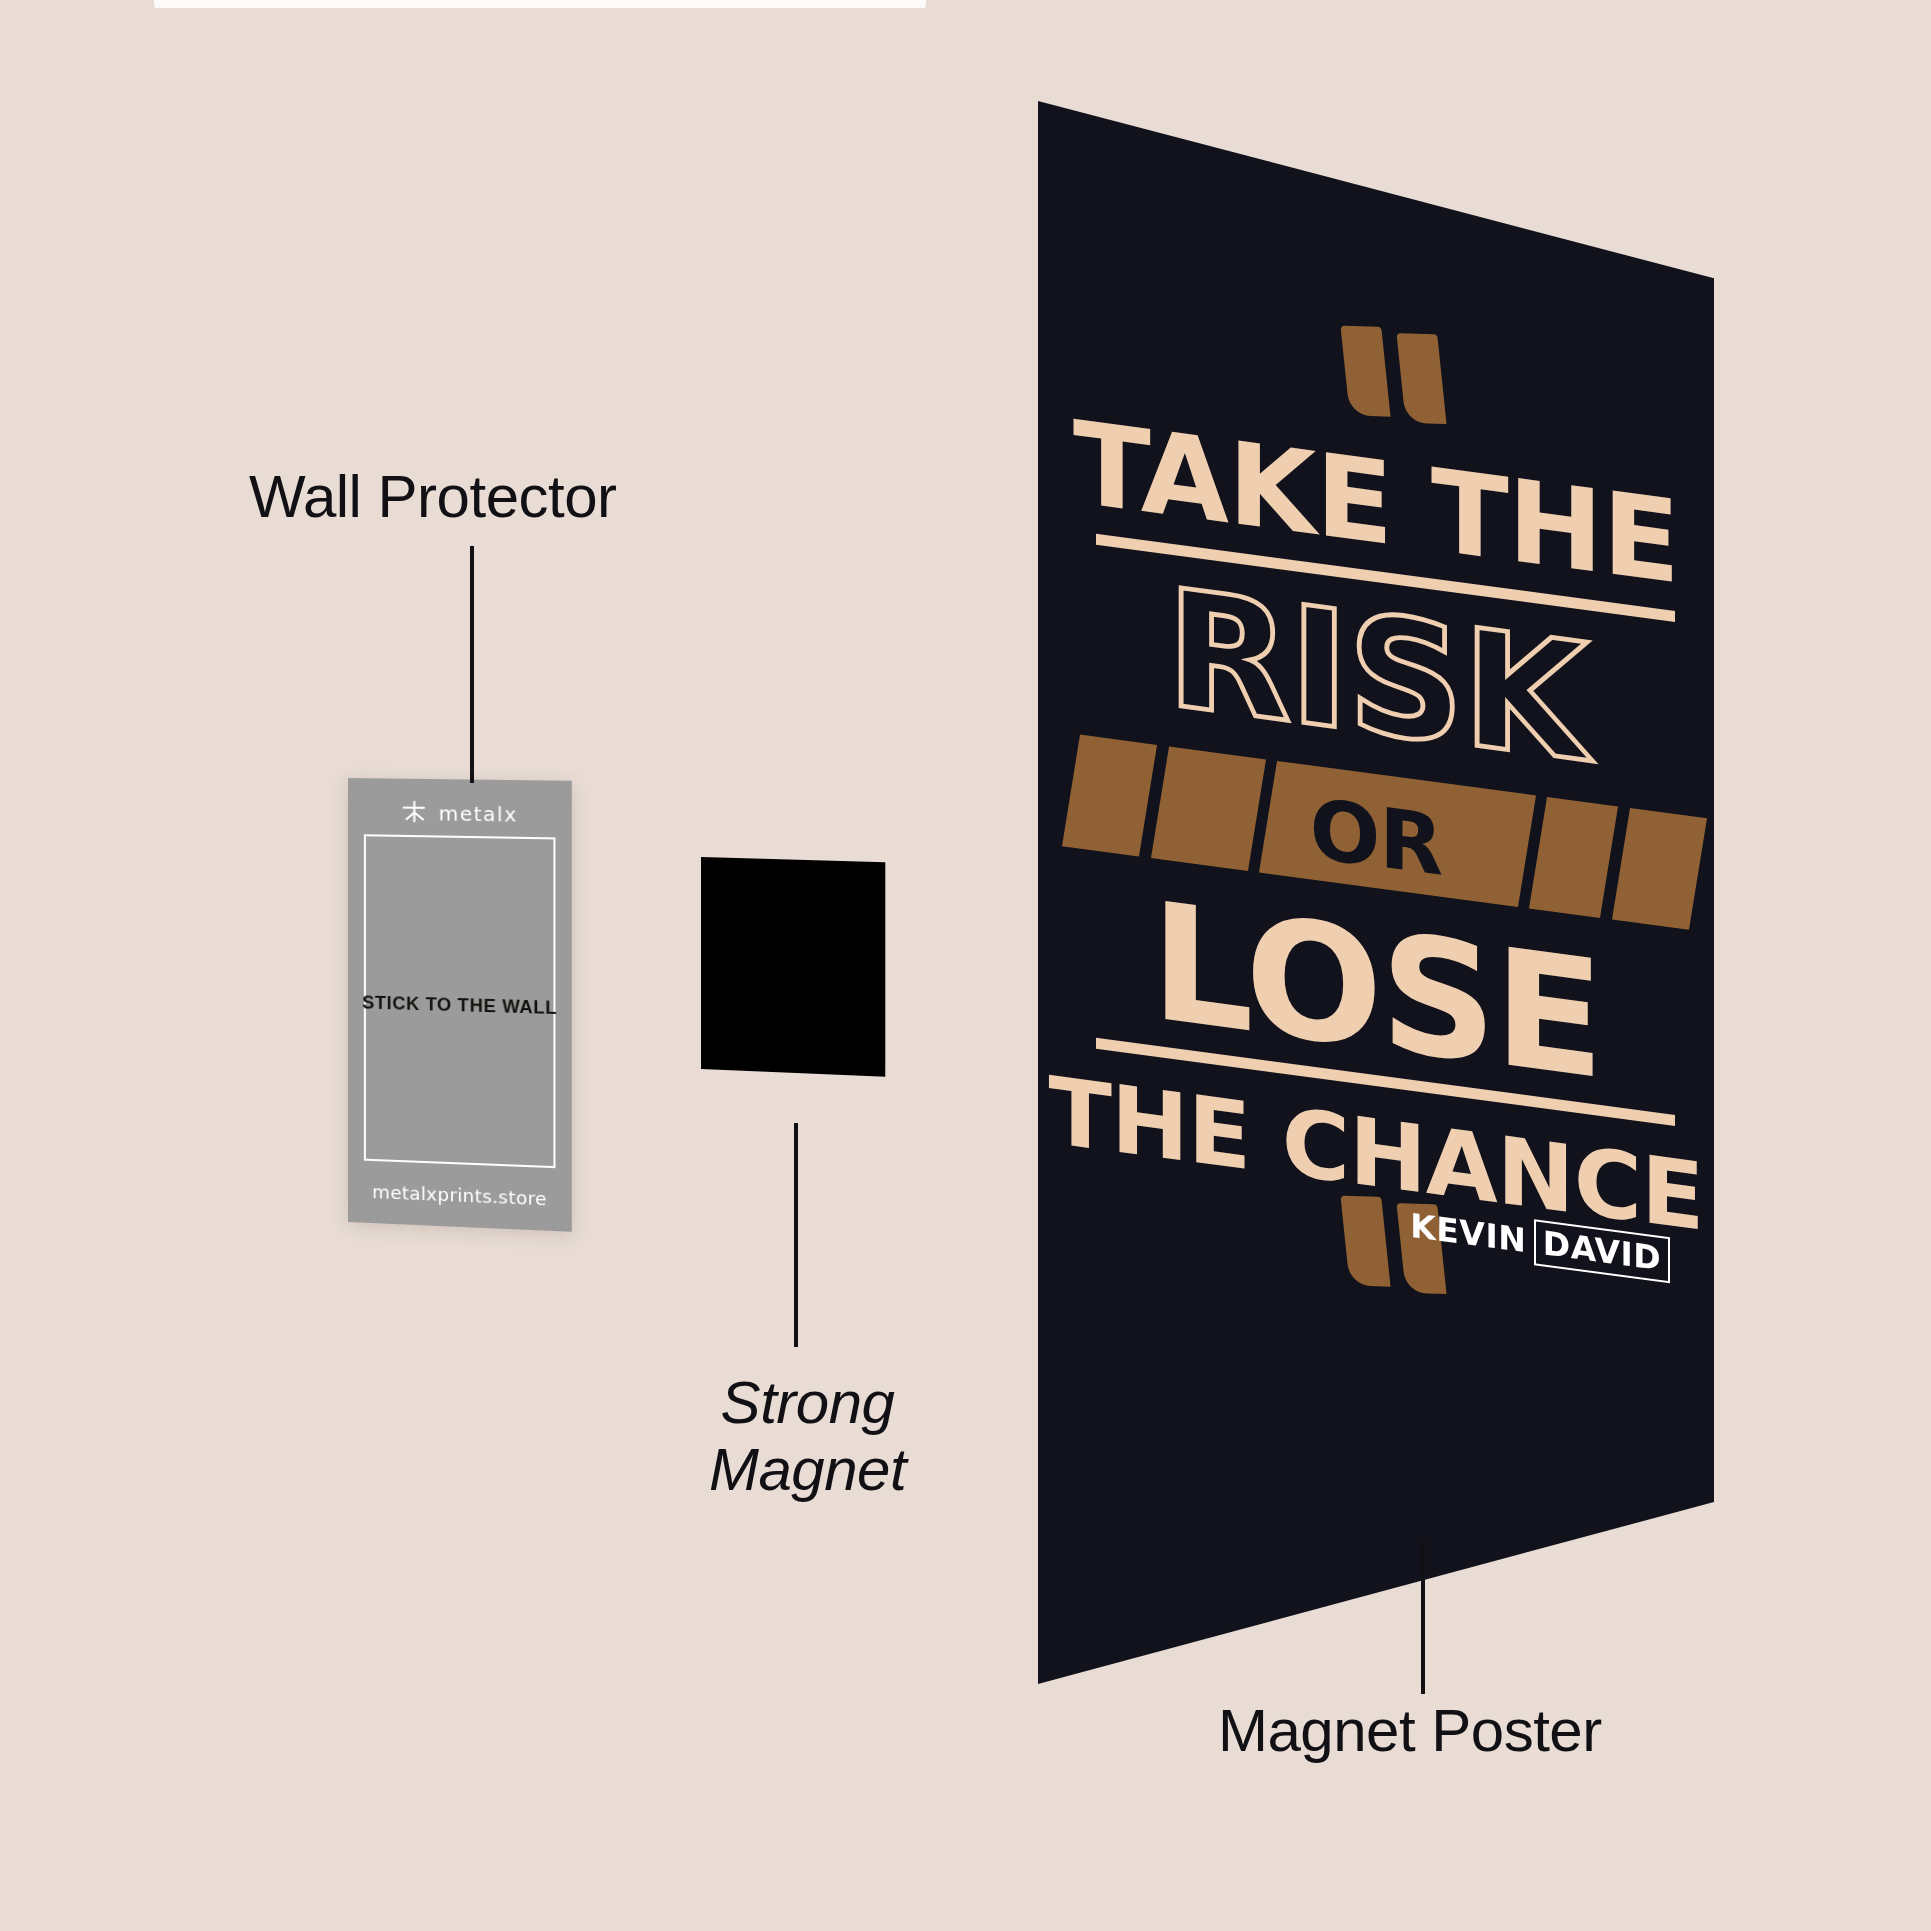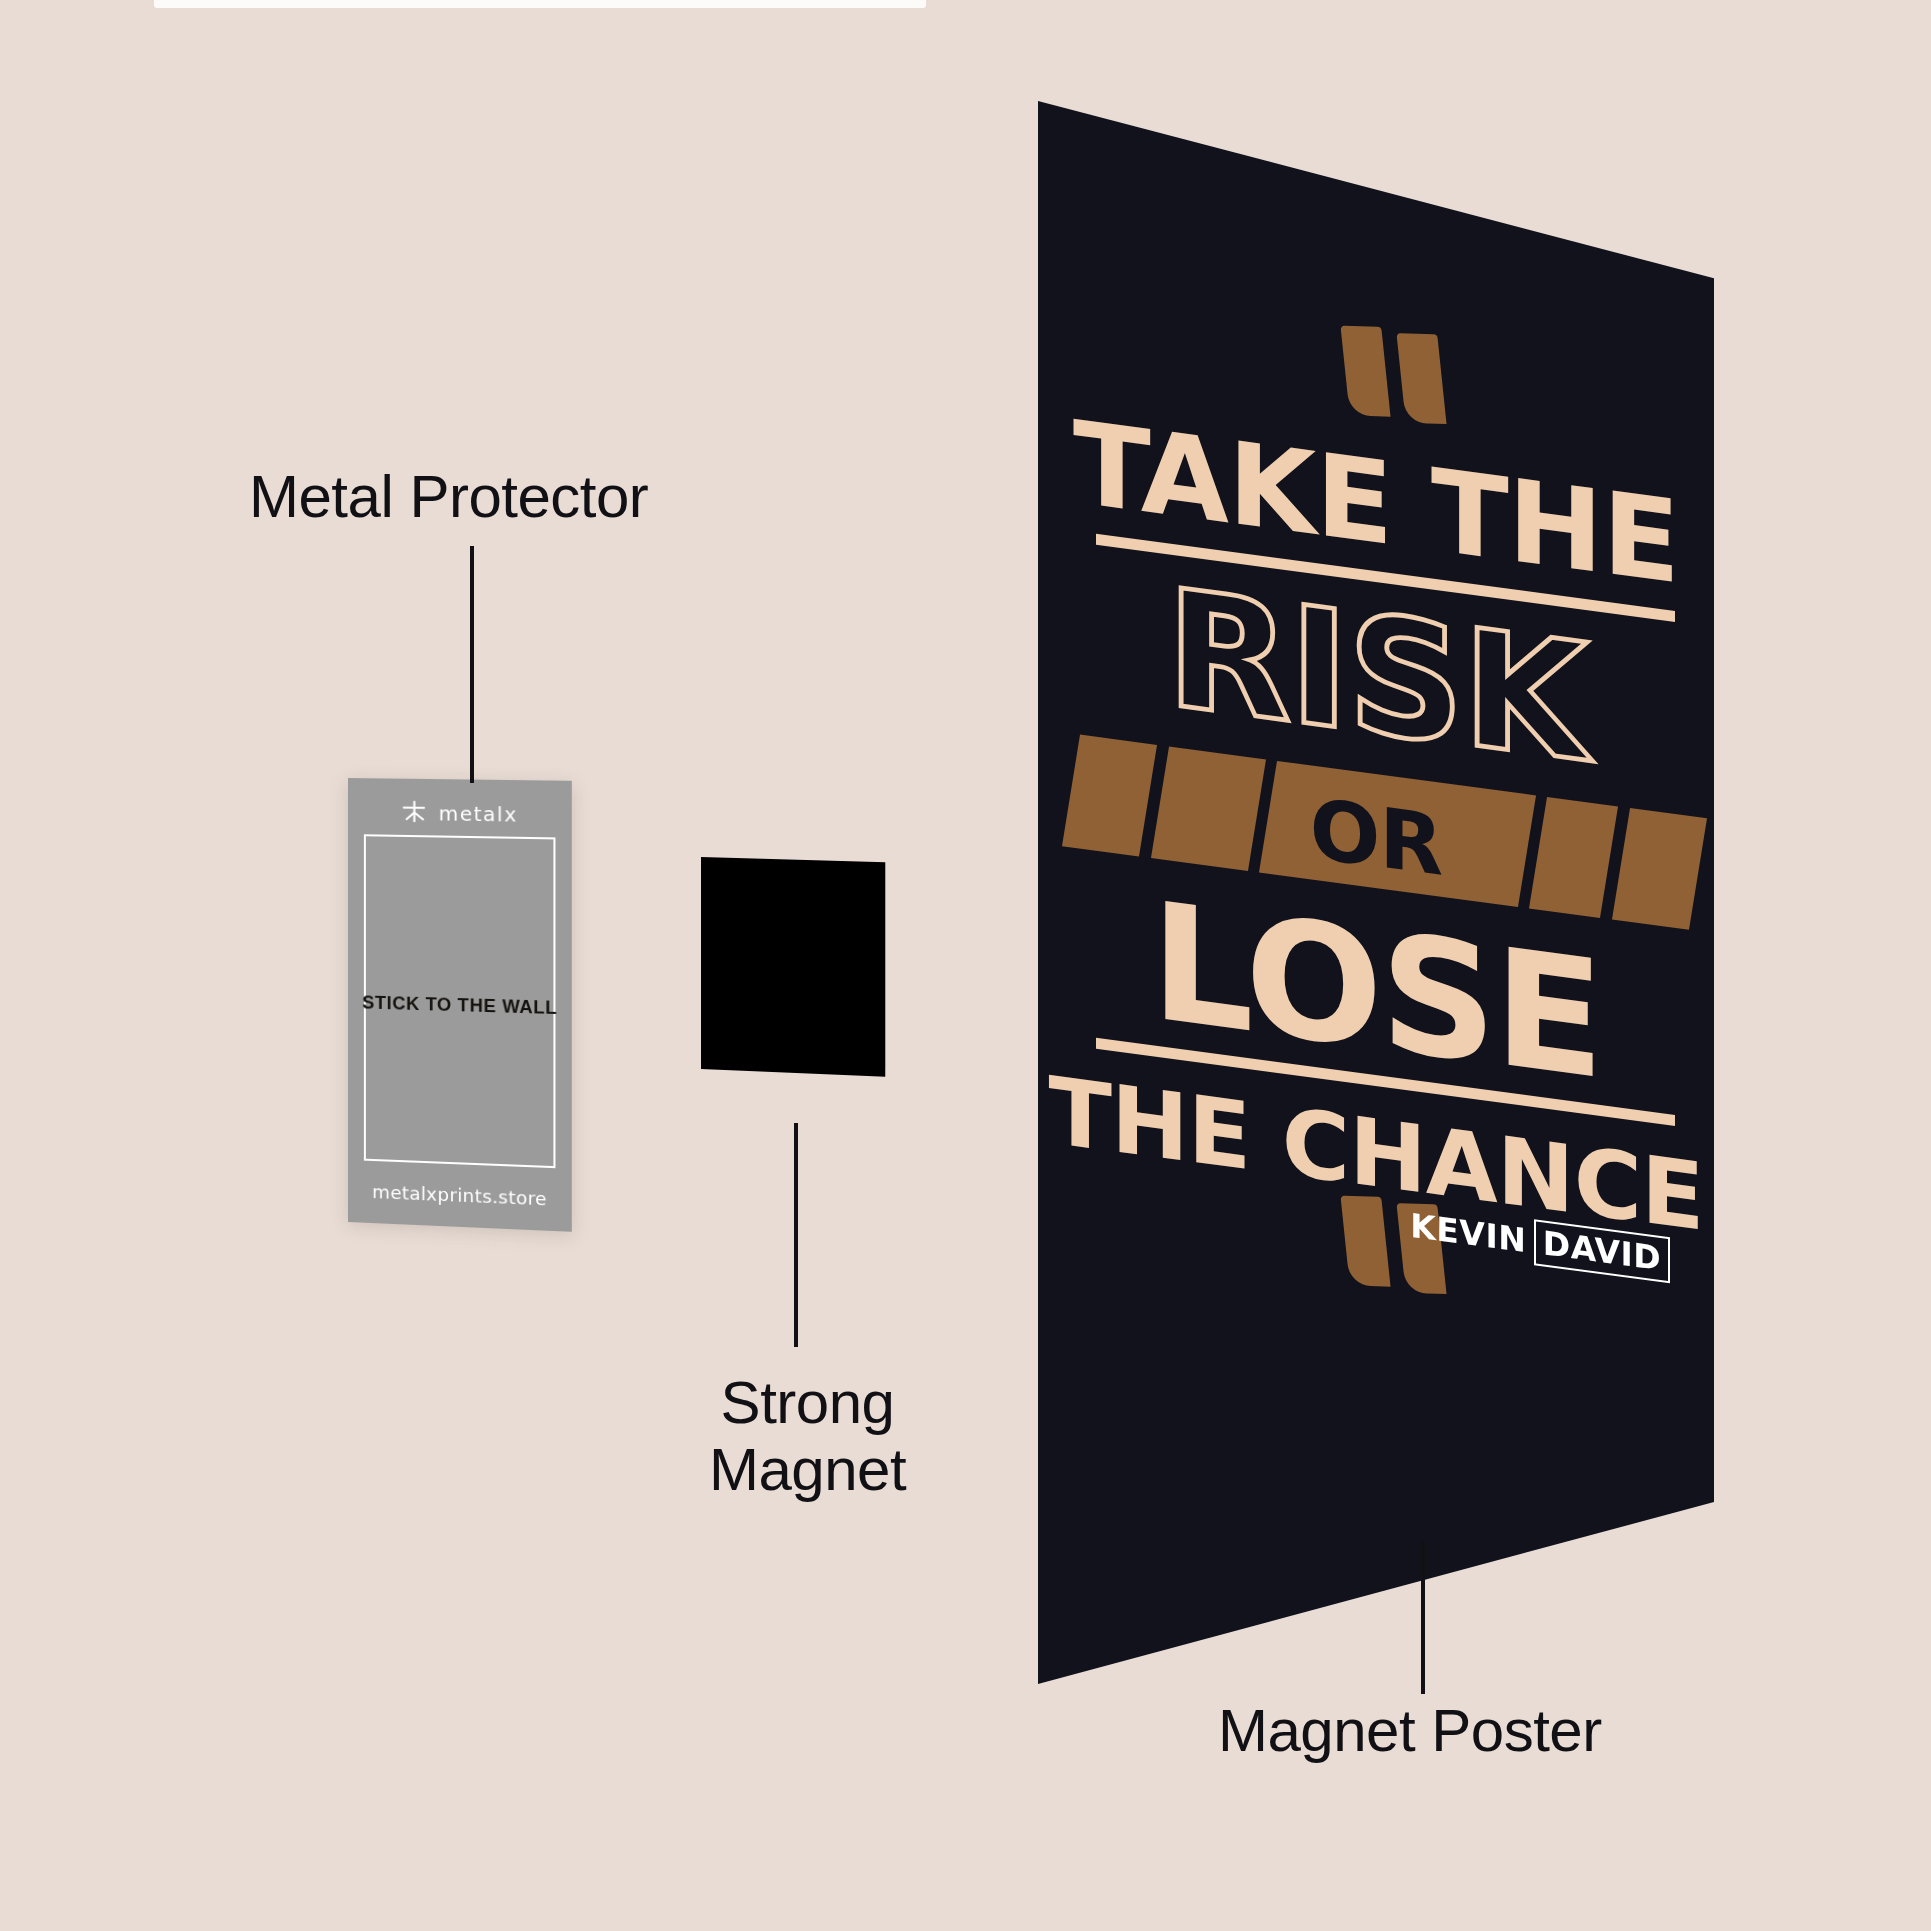--- a/index.html
+++ b/index.html
@@ -21,21 +21,21 @@
   
   .label{
     position:absolute;
     color:#111014;
     font-weight:400;
     letter-spacing:-0.5px;
     white-space:pre-line;
     line-height:1.12;
   }
   #label-wall{left:249px;top:463px;font-size:60px;}
-  #label-magnet{left:687px;top:1369px;font-size:60px;text-align:center;width:241px;}
+  #label-magnet{left:687px;top:1369px;font-size:60px;text-align:center;width:241px;font-style:italic;}
   #label-poster{left:1218px;top:1697px;font-size:60px;}
 
   .leader{position:absolute;background:#111014;width:3.9px;}
   #leader-wall{left:470px;top:546px;height:237px;}
   #leader-magnet{left:794px;top:1123px;height:224px;}
   #leader-poster{left:1421px;top:1540px;height:154px;}
 
   
   .protector{
     position:absolute;left:348px;top:778px;width:222px;height:444px;
@@ -232,19 +232,19 @@
         </div>
 
       </div>
     </div>
   </div>
 
   <div class="leader" id="leader-wall"></div>
   <div class="leader" id="leader-magnet"></div>
   <div class="leader" id="leader-poster"></div>
 
-  <div class="label" id="label-wall">Metal Protector</div>
+  <div class="label" id="label-wall">Wall Protector</div>
   <div class="label" id="label-magnet">Strong
 Magnet</div>
   <div class="label" id="label-poster">Magnet Poster</div>
 
 </div>
 
 
 </body></html>

